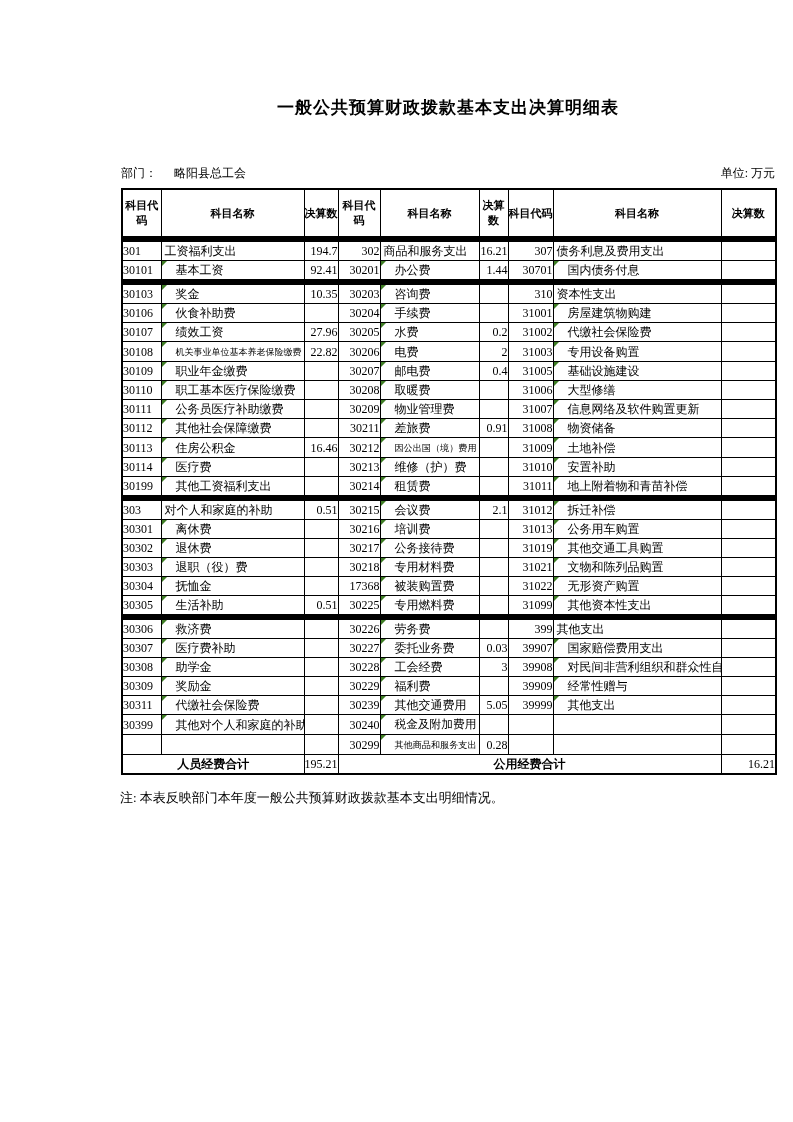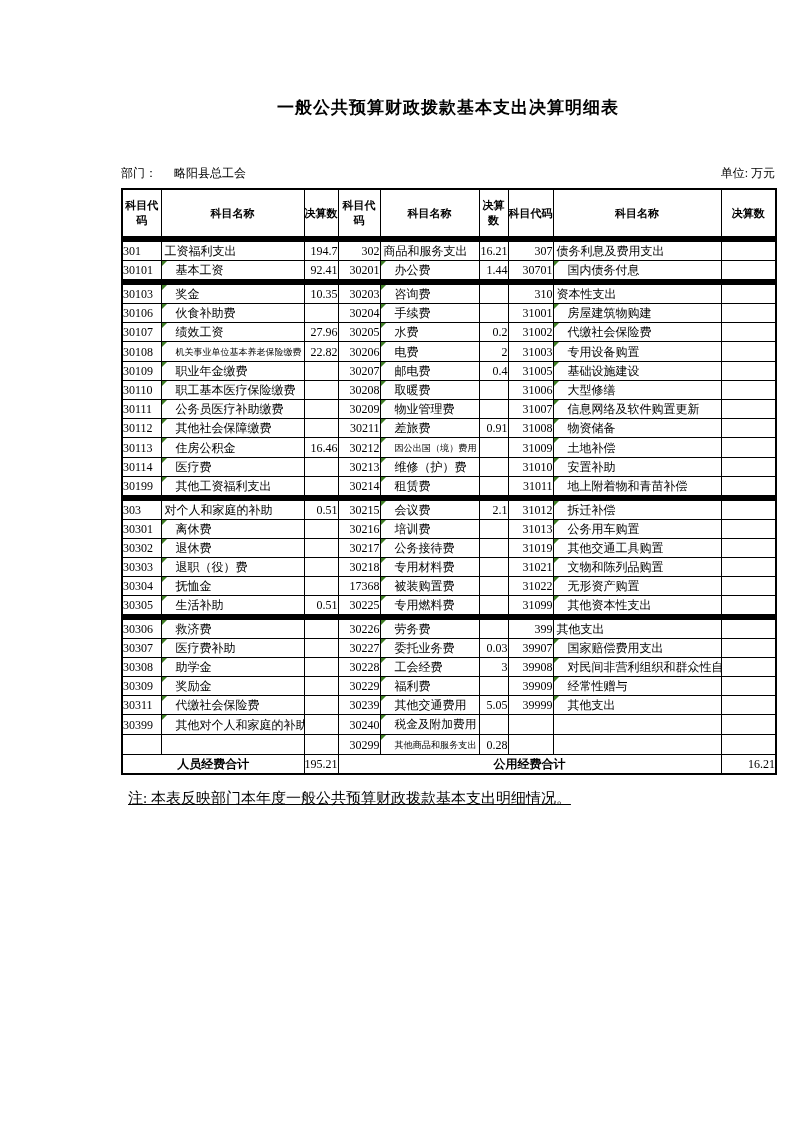--- a/index.html
+++ b/index.html
@@ -79,23 +79,22 @@
   .footer-row td.val { text-align: right; font-weight: normal; }
   .tri {
     position: absolute;
     top: 0; left: 0;
     width: 0; height: 0;
     border-top: 5px solid #3f7e25;
     border-right: 5px solid transparent;
   }
   .note {
     position: absolute;
-    left: 128px; top: 789px;
-    font-size: 15px;
-    text-decoration: underline;
+    left: 120px; top: 789px;
+    font-size: 13px;
   }
 </style>
 </head>
 <body>
 
 <div class="page">
 
   <div class="title">一般公共预算财政拨款基本支出决算明细表</div>
 
 

